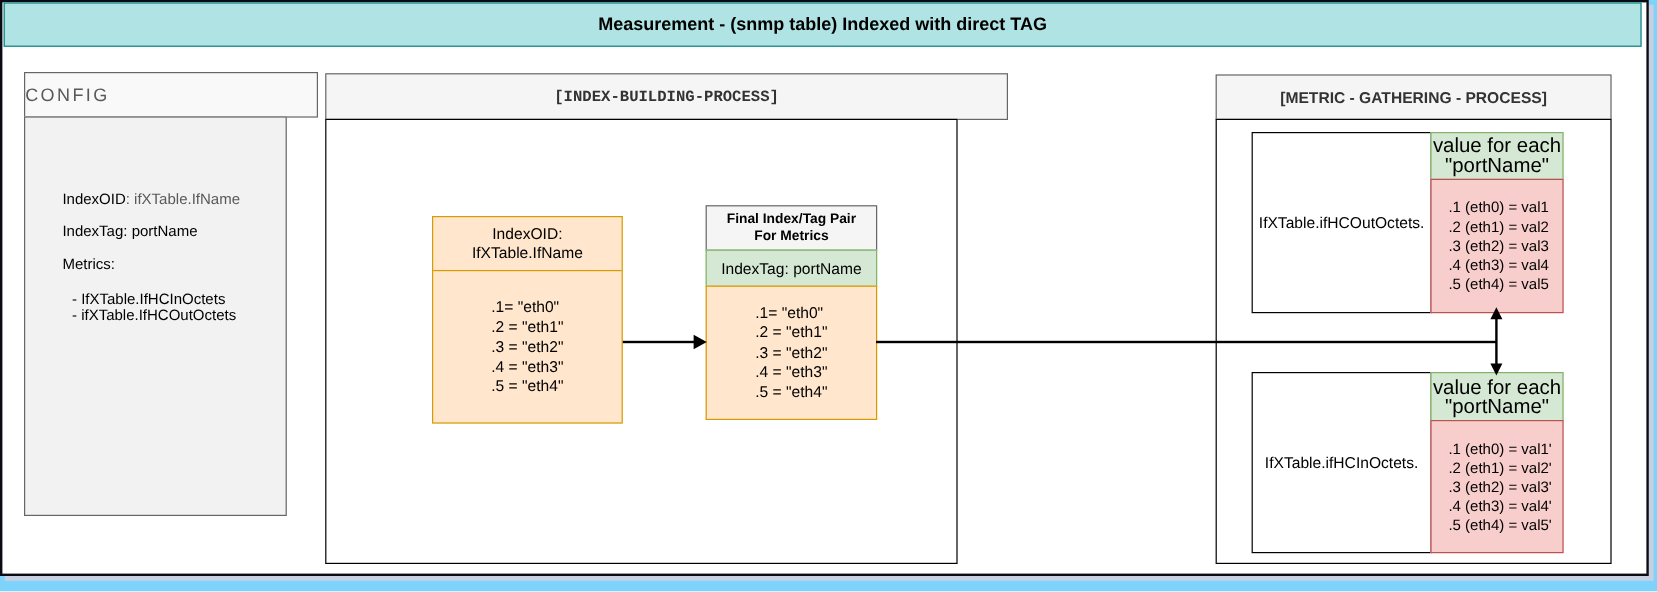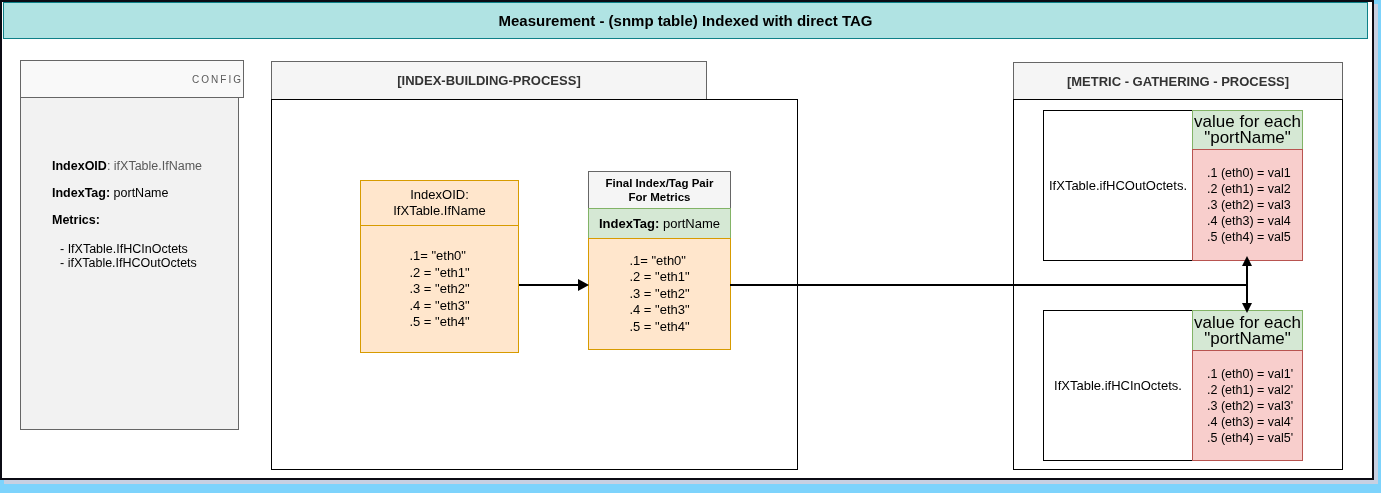--- a/index.html
+++ b/index.html
@@ -13,31 +13,31 @@
   .title-bar{position:absolute;left:3px;top:2px;width:1365px;height:37px;background:#b0e3e3;
              border:1px solid #0e8088;display:flex;align-items:center;justify-content:center;
              font-size:15px;font-weight:bold;}
 
   
   .panel-header{position:absolute;background:#f5f5f5;border:1px solid #666;display:flex;
                 align-items:center;justify-content:center;font-weight:bold;font-size:13px;color:#333;}
   .panel-body{position:absolute;background:#fff;border:1px solid #000;}
 
   
-  .config-header{position:absolute;left:20px;top:60px;width:224px;height:38px;background:#f9f9f9;
-                 border:1px solid #666;display:flex;align-items:center;justify-content:flex-end;
-                 color:#595959;font-size:10px;letter-spacing:2px;}
+  .config-header{position:absolute;left:20px;top:60px;width:245px;height:38px;background:#f9f9f9;
+                 border:1px solid #666;display:flex;align-items:center;justify-content:flex-start;
+                 color:#595959;font-size:15px;letter-spacing:2px;}
   .config-body{position:absolute;left:20px;top:97px;width:219px;height:333px;background:#f2f2f2;
                border:1px solid #666;padding:62px 8px 0 31px;font-size:12.5px;}
   .cfg-line{height:13px;line-height:13px;margin-bottom:14px;white-space:nowrap;}
-  .cfg-label{font-weight:bold;}
+  .cfg-label{font-weight:normal;}
   .cfg-muted{color:#595959;}
   .cfg-list{margin-top:15px;margin-left:8px;font-size:12.5px;line-height:14px;}
 
-  .mid-header{left:271px;top:61px;width:436px;height:39px;}
+  .mid-header{left:271px;top:61px;width:569px;height:39px;font-family:Liberation Mono, monospace;}
   .mid-body{left:271px;top:99px;width:527px;height:371px;}
   .right-header{left:1013px;top:62px;width:330px;height:38px;}
   .right-body{left:1013px;top:99px;width:330px;height:371px;}
 
   
   .oid-box{position:absolute;left:360px;top:180px;width:159px;height:173px;background:#ffe6cc;
            border:1px solid #d79b00;z-index:3;}
   .oid-box-title{height:45px;border-bottom:1px solid #d79b00;display:flex;flex-direction:column;
                  align-items:center;justify-content:center;font-size:13px;line-height:16px;}
   .oid-box-entries{height:127px;display:flex;align-items:center;justify-content:center;}

